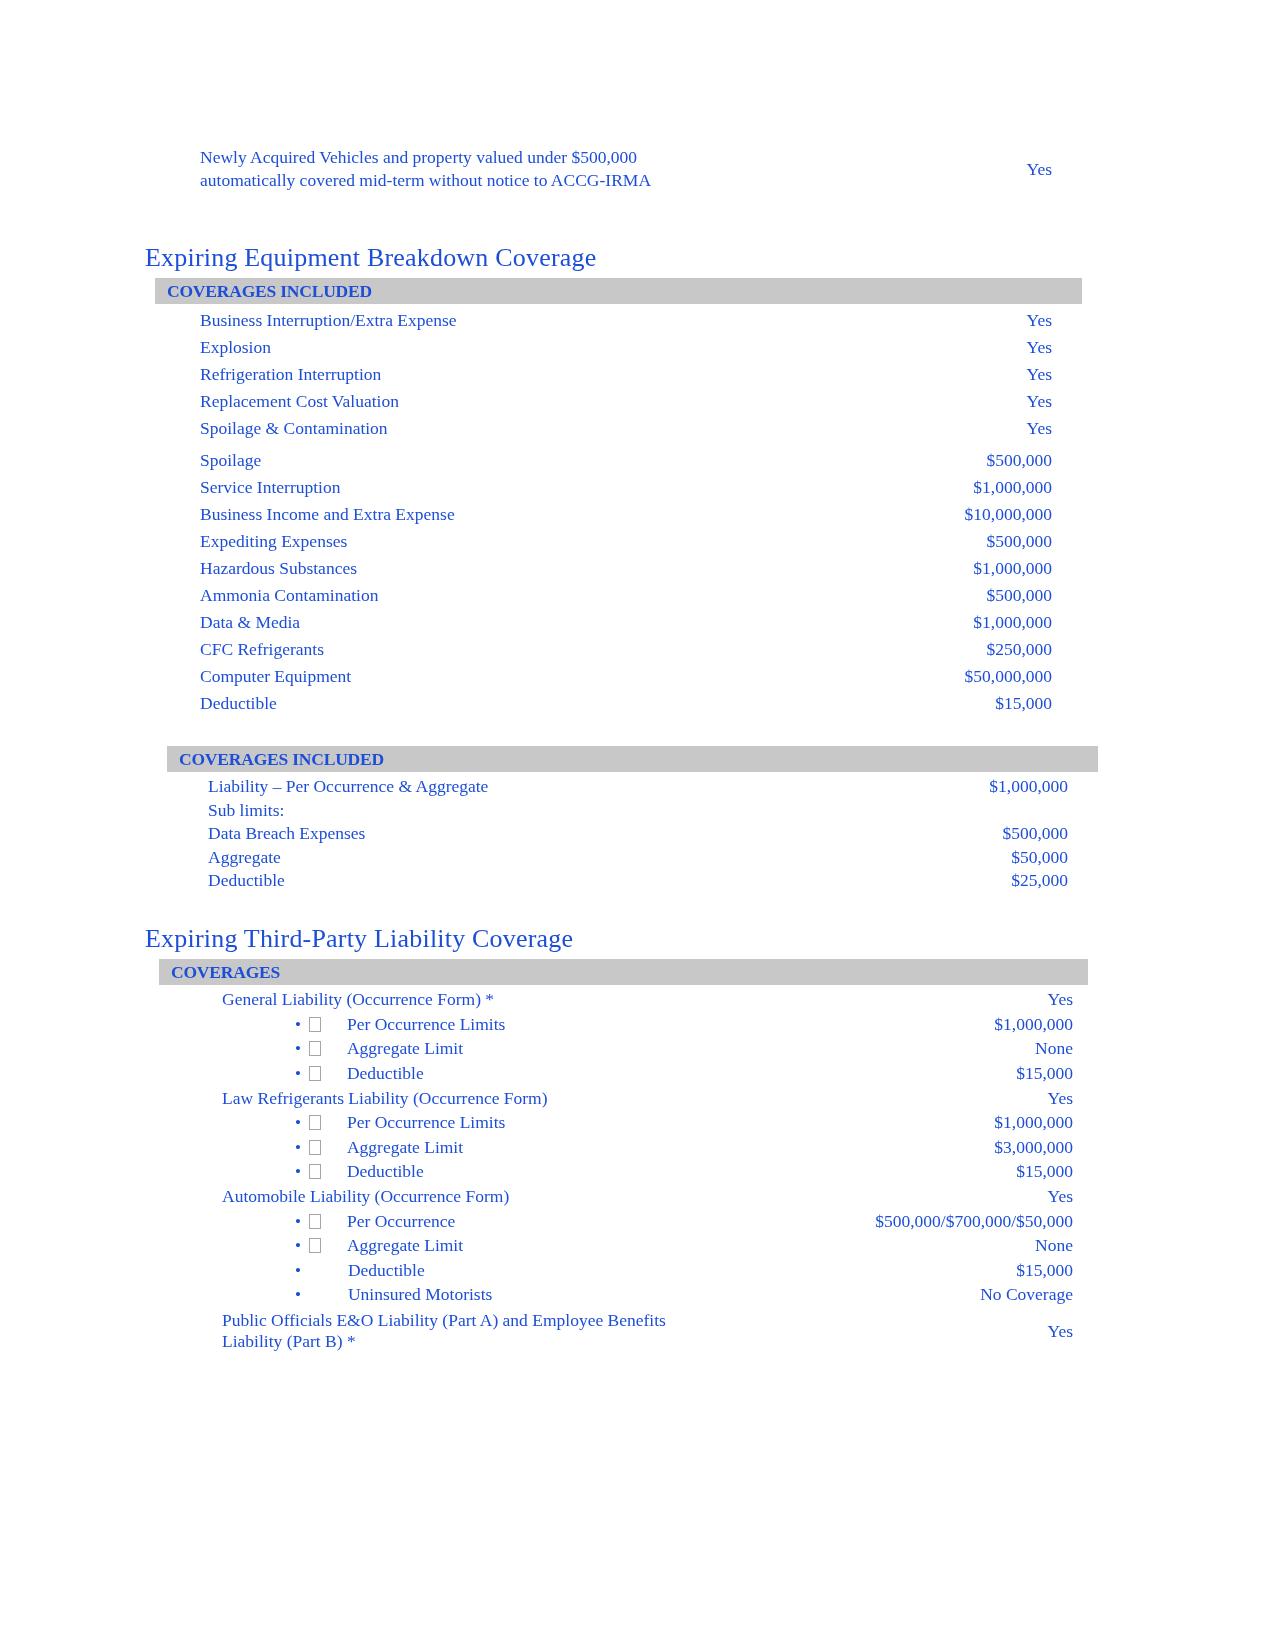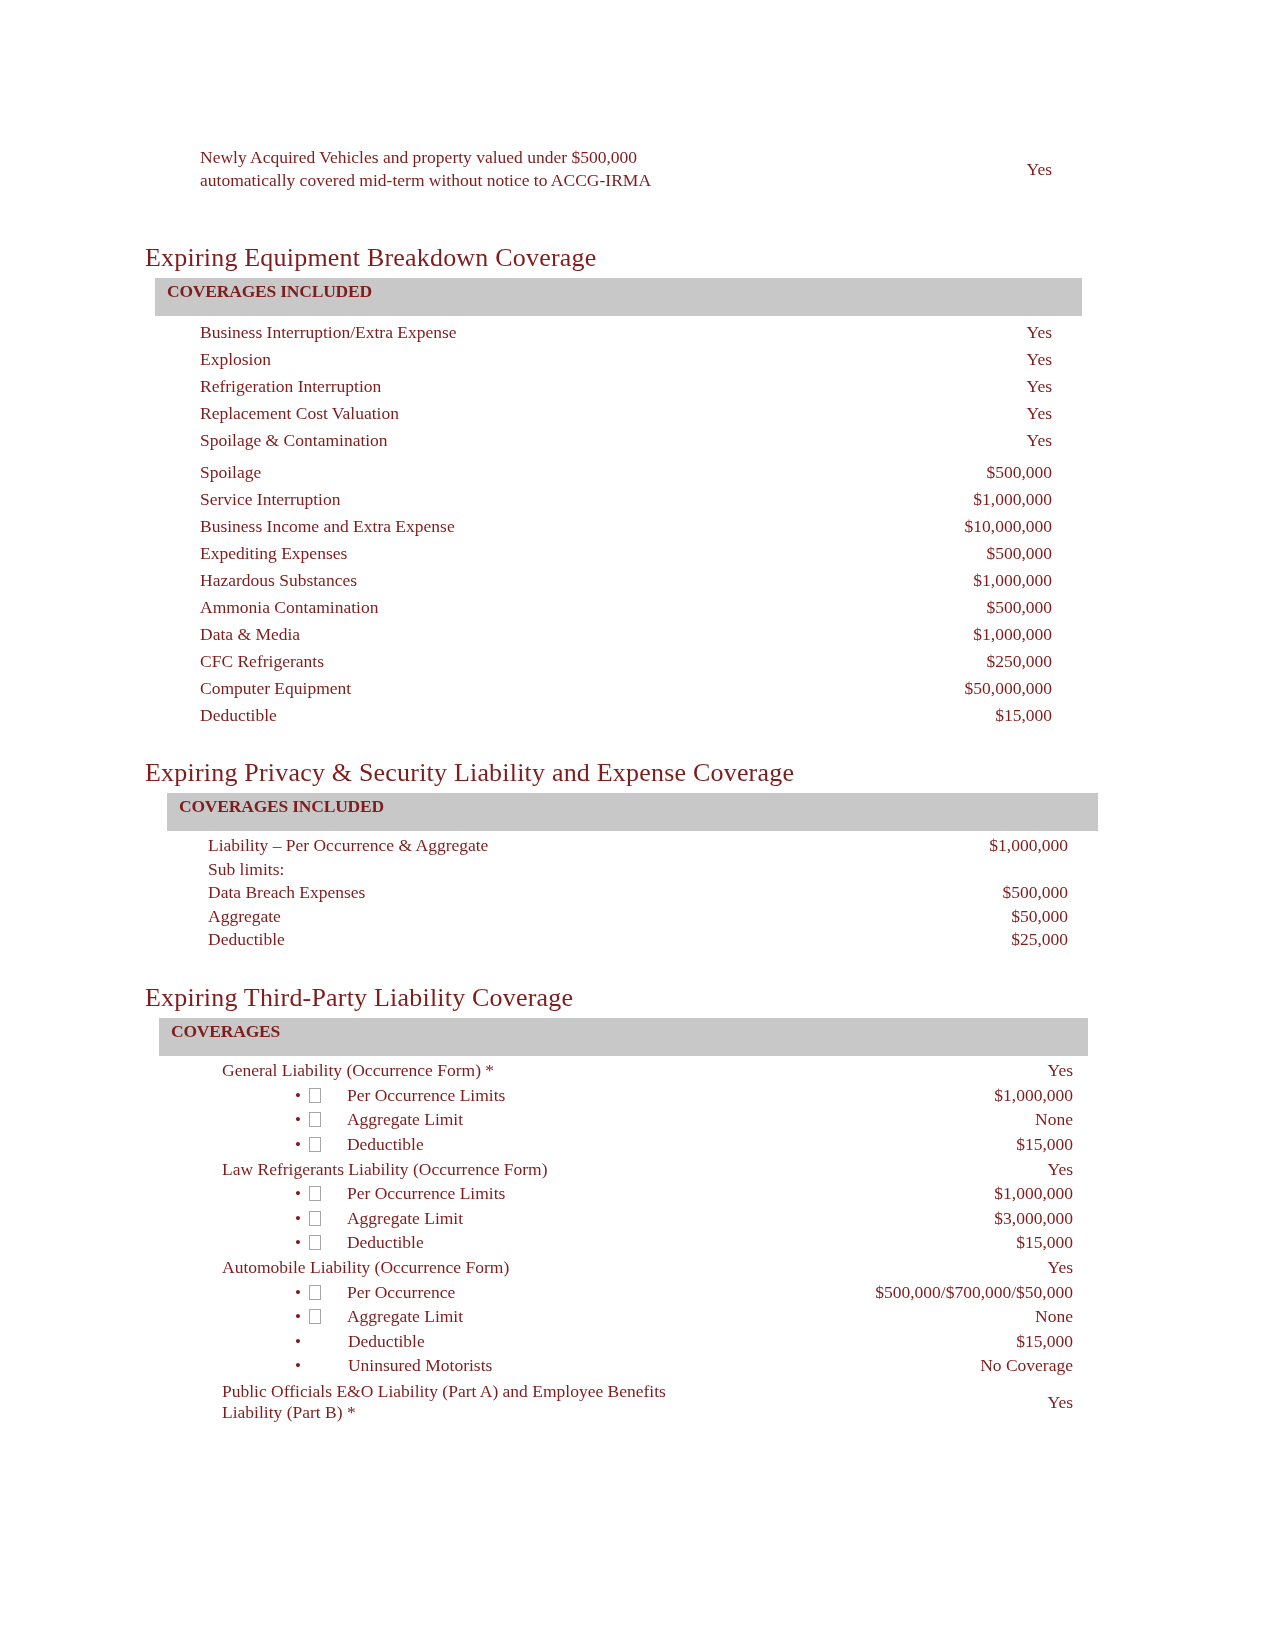--- a/index.html
+++ b/index.html
@@ -2,21 +2,21 @@
 <html><head>
 <meta charset="utf-8">
 <style>
   html,body{margin:0;padding:0;background:#ffffff;}
   .page{
     position:relative;
     width:1275px;
     height:1650px;
     background:#ffffff;
     font-family:"Liberation Serif","DejaVu Serif",serif;
-    color:#7f1d1d;
+    color:#1d4ed8;
     overflow:hidden;
   }
   .content{
     position:absolute;
     left:145px;
     top:146px;
     width:955px;
   }
   
   .intro{
@@ -35,21 +35,21 @@
   .section.s2{margin-top:27px;}
   .section.s3{margin-top:29px;}
   .sec-title{
     font-size:26px;
     font-weight:400;
     margin:0 0 5px 0;
     line-height:30px;
     letter-spacing:0.2px;
   }
   .bar{
-    height:38px;
+    height:26px;
     line-height:26px;
     background:#c8c8c8;
     font-weight:700;
     font-size:17.5px;
     padding-left:12px;
     box-sizing:border-box;
     letter-spacing:-0.2px;
   }
   .s1 .bar{margin-left:10px;width:927px;}
   .s2 .bar{margin-left:22px;width:931px;}
@@ -154,21 +154,20 @@
               <span class="label">Computer Equipment</span>
               <span class="value">$50,000,000</span>
             </div>
             <div class="row plain">
               <span class="label">Deductible</span>
               <span class="value">$15,000</span>
             </div>
           </div>
         </div>
         <div class="section s2">
-          <h2 class="sec-title">Expiring Privacy &amp; Security Liability and Expense Coverage</h2>
           <div class="bar">COVERAGES INCLUDED</div>
           <div class="rows">
             <div class="row plain">
               <span class="label">Liability – Per Occurrence &amp; Aggregate</span>
               <span class="value">$1,000,000</span>
             </div>
             <div class="row plain">
               <span class="label">Sub limits:</span>
               <span class="value"></span>
             </div>

